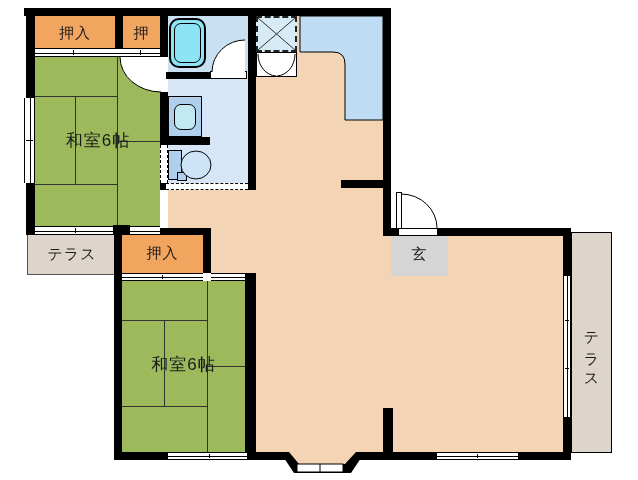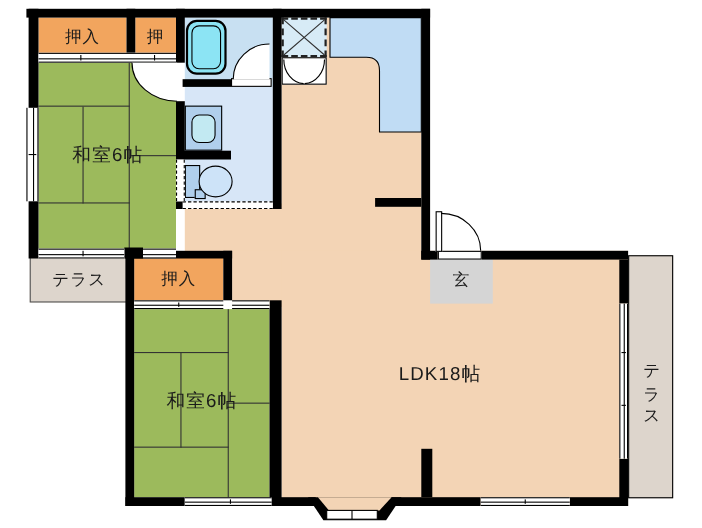--- a/index.html
+++ b/index.html
@@ -154,17 +154,16 @@
     <rect x="297" y="464" width="46" height="8" fill="#fff" stroke="#000" stroke-width="1"></rect>
     <line x1="320" y1="464" x2="320" y2="472" stroke="#000" stroke-width="1"></line>
   </svg>
 
   <div class="lbl" style="left:35px;top:18px;width:80px;height:30px;">押入</div>
   <div class="lbl" style="left:123px;top:18px;width:37px;height:30px;">押</div>
   <div class="lbl big" style="left:35px;top:126px;width:126px;height:28px;">和室6帖</div>
   <div class="lbl" style="left:27px;top:240px;width:90px;height:28px;">テラス</div>
   <div class="lbl" style="left:122px;top:238px;width:81px;height:30px;">押入</div>
   <div class="lbl big" style="left:122px;top:350px;width:123px;height:28px;">和室6帖</div>
-  <div class="lbl big" style="left:328px;top:325px;width:144px;height:28px;">LDK18帖</div>
   <div class="lbl" style="left:391px;top:240px;width:57px;height:28px;">玄</div>
   <div class="lbl vert" style="left:574px;top:295px;width:34px;height:115px;">テラス</div>
 
 </div>
 
 </body></html>

